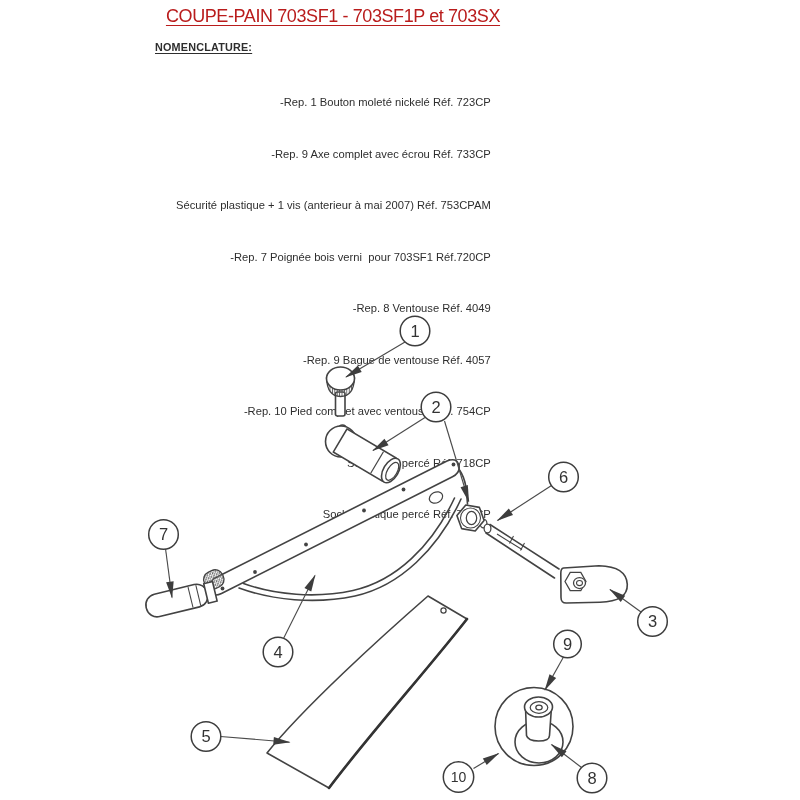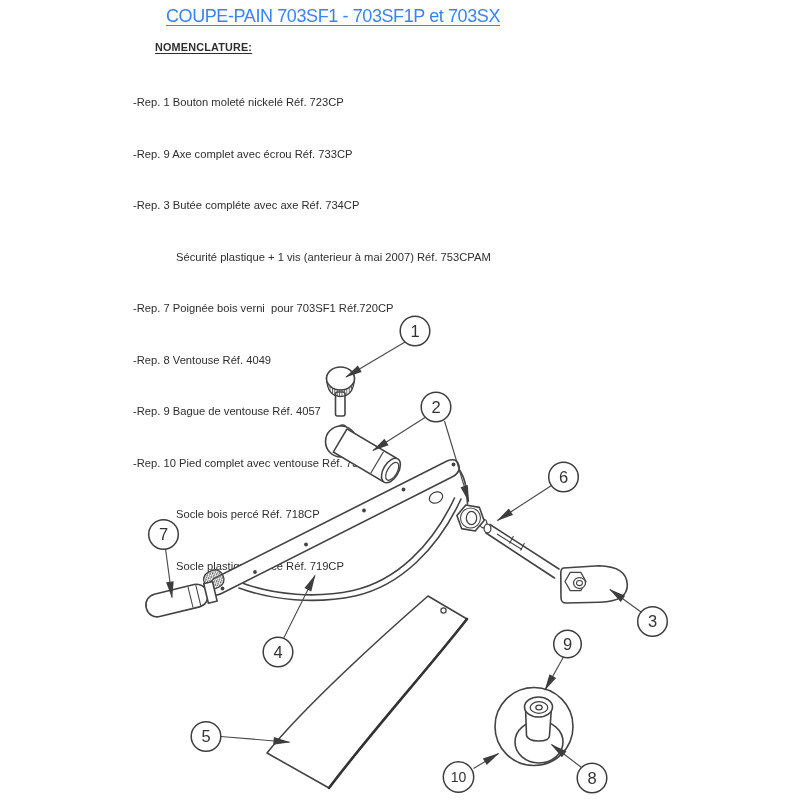--- a/index.html
+++ b/index.html
@@ -4,29 +4,29 @@
 <style>
   html,body{margin:0;padding:0;}
   body{
     width:800px;height:800px;background:#ffffff;position:relative;overflow:hidden;
     font-family:"Liberation Sans",sans-serif;color:#2e2e2e;
   }
   .page{position:absolute;inset:0;}
   .title{
     position:absolute;top:6px;left:140px;width:386px;margin:0;
     text-align:center;font-size:18px;font-weight:normal;letter-spacing:-0.4px;
-    color:#3b82f6;text-decoration:underline;text-underline-offset:3px;white-space:pre;
+    color:#b91c1c;text-decoration:underline;text-underline-offset:3px;white-space:pre;
   }
   .nomenclature{position:absolute;left:133px;top:39px;font-size:11.2px;line-height:17.15px;color:#2e2e2e;}
   .nom-heading{
     font-weight:bold;font-size:10.8px;letter-spacing:0.2px;
     text-decoration:underline;text-underline-offset:2px;margin-bottom:4px;display:inline-block;padding-left:22px;
   }
   .nom-list{white-space:pre;}
-  .nom-line{white-space:pre;}
+  .nom-line{white-space:pre;text-align:right;}
   .nom-line.indent{padding-left:43px;}
   svg.diagram{position:absolute;left:0;top:0;}
   .s{stroke:#434343;stroke-width:1.6;fill:none;stroke-linecap:round;stroke-linejoin:round;}
   .sf{stroke:#434343;stroke-width:1.6;fill:#ffffff;stroke-linejoin:round;}
   .sft{stroke:#434343;stroke-width:1.25;fill:#ffffff;}
   .thin{stroke:#434343;stroke-width:1.05;fill:none;}
   .edge{stroke:#333333;stroke-width:2.6;fill:none;stroke-linecap:round;}
   .dot{fill:#434343;stroke:none;}
   .leader{stroke:#4b4b4b;stroke-width:1.15;fill:none;}
   .co{fill:#ffffff;stroke:#3d3d3d;stroke-width:1.5;}
@@ -38,21 +38,20 @@
 
 <div class="page">
 
   <h1 class="title">COUPE-PAIN 703SF1 - 703SF1P et 703SX</h1>
 
   <div class="nomenclature">
     <span class="nom-heading">NOMENCLATURE:</span>
     <div class="nom-list">
       <div class="nom-line">-Rep. 1 Bouton moleté nickelé Réf. 723CP</div>
       <div class="nom-line">-Rep. 9 Axe complet avec écrou Réf. 733CP</div>
-      <div class="nom-line">-Rep. 3 Butée compléte avec axe Réf. 734CP</div>
       <div class="nom-line indent">Sécurité plastique + 1 vis (anterieur à mai 2007) Réf. 753CPAM</div>
       <div class="nom-line">-Rep. 7 Poignée bois verni  pour 703SF1 Réf.720CP</div>
       <div class="nom-line">-Rep. 8 Ventouse Réf. 4049</div>
       <div class="nom-line">-Rep. 9 Bague de ventouse Réf. 4057</div>
       <div class="nom-line">-Rep. 10 Pied complet avec ventouse Réf. 754CP</div>
       <div class="nom-line indent">Socle bois percé Réf. 718CP</div>
       <div class="nom-line indent">Socle plastique percé Réf. 719CP</div>
       
       
       

